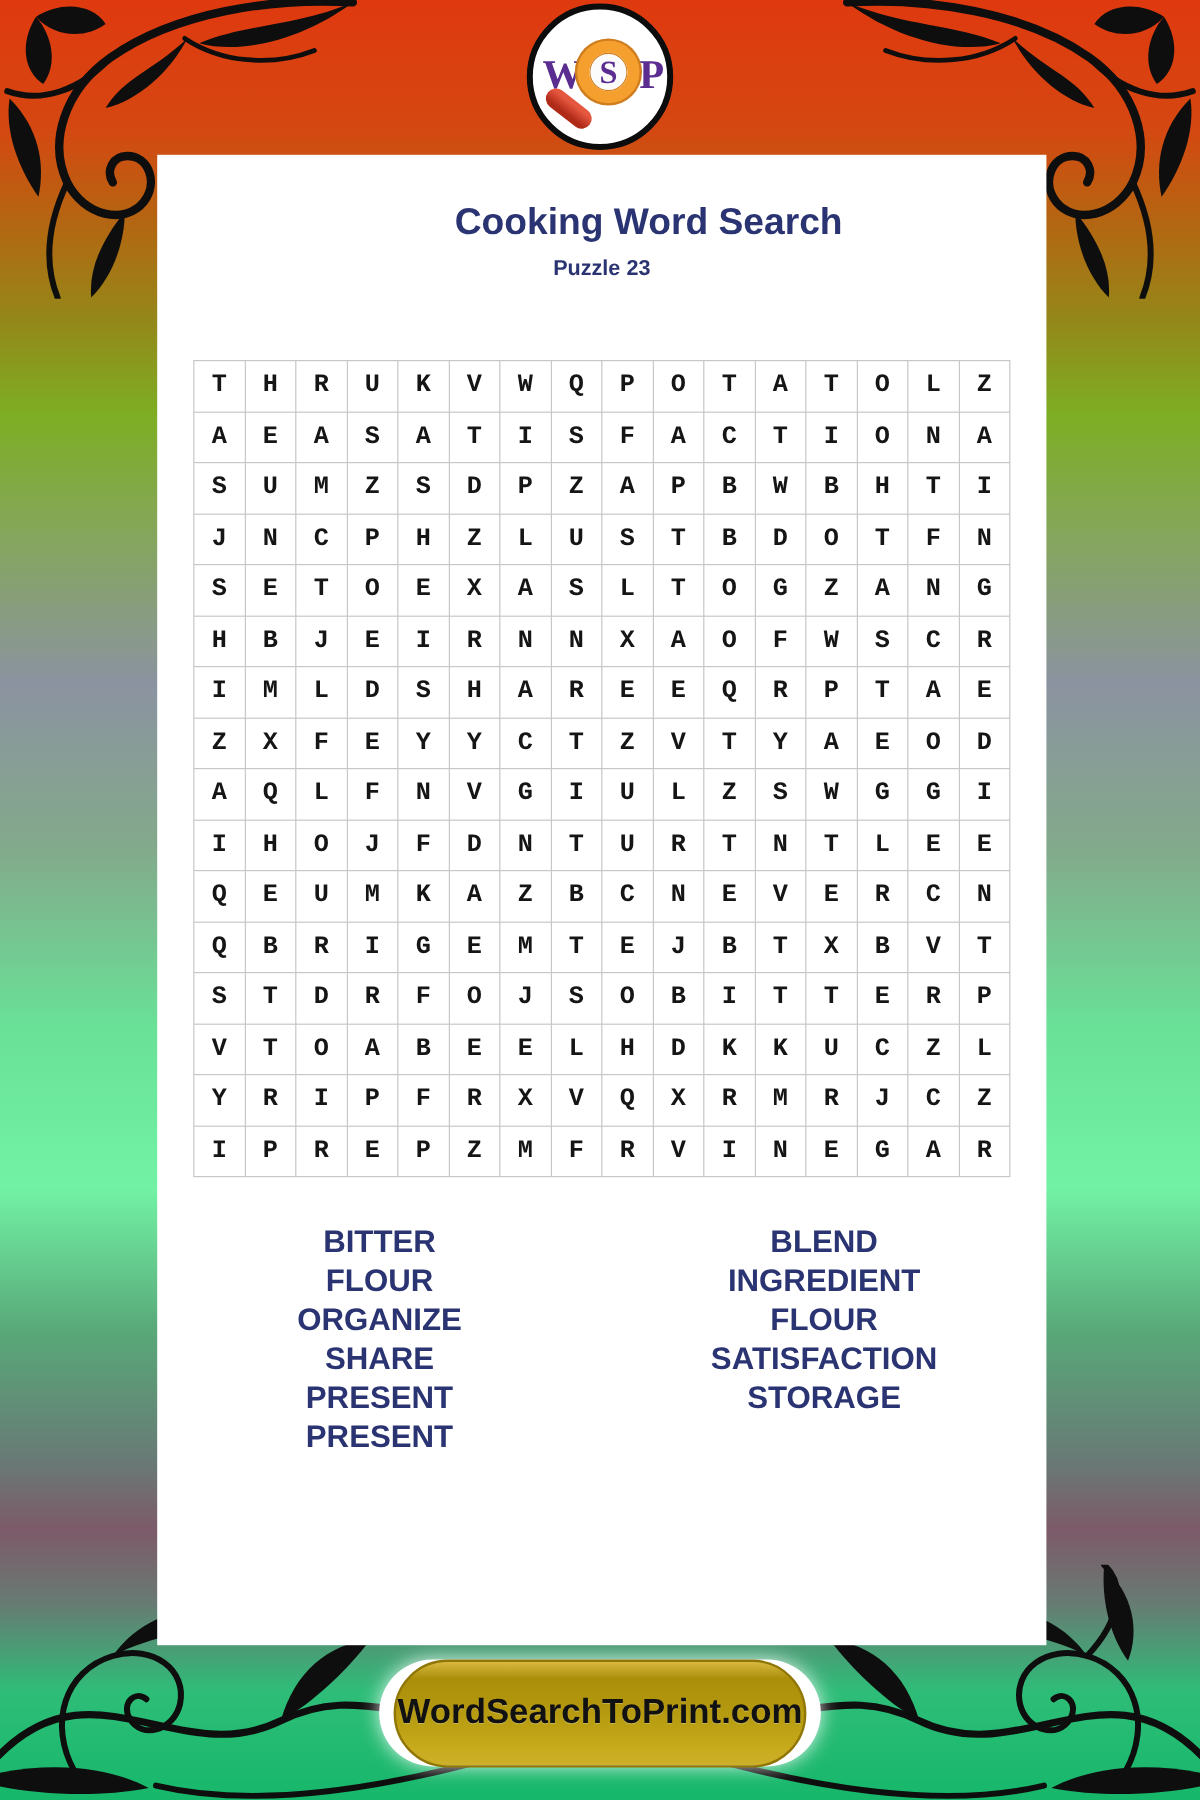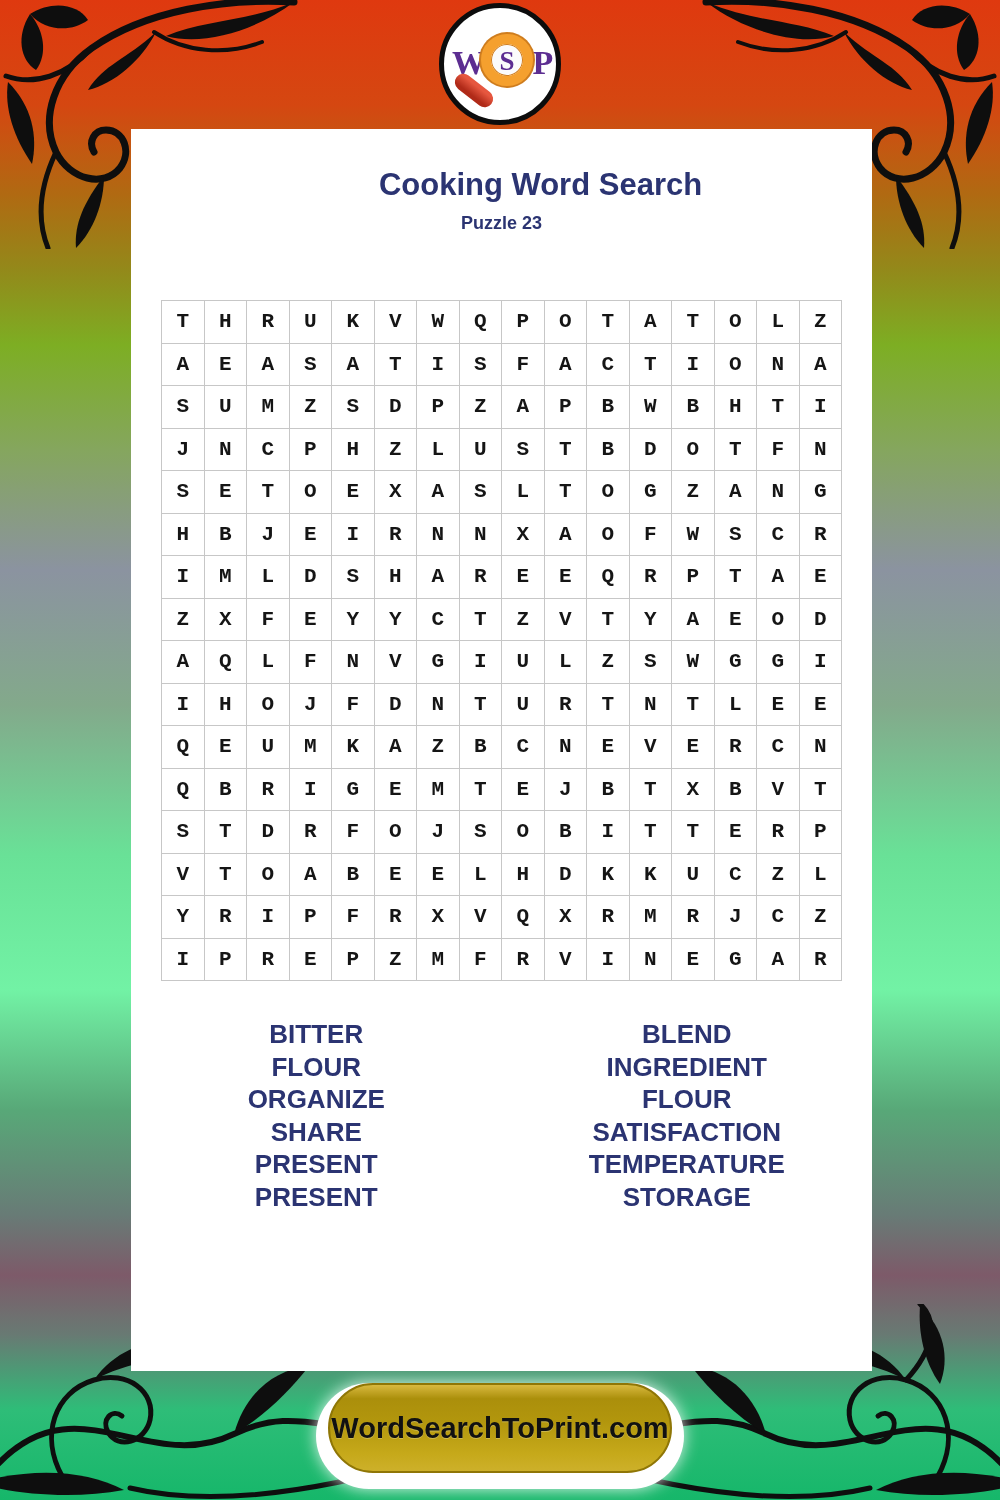--- a/index.html
+++ b/index.html
@@ -69,24 +69,24 @@
   .words{
     position:absolute; top:889px; left:0; width:100%;
     display:flex; flex-direction:row;
   }
   .word-col{width:50%; text-align:center;}
   .word{
     font-size:26px; font-weight:bold; color:var(--navy); line-height:32.6px;
   }
 
   .footer-btn-wrap{
-    position:absolute; left:316px; top:1383px; width:368px; height:106px;
+    position:absolute; left:316px; top:1383px; width:368px; height:89px;
     background:#ffffff; border-radius:53px; z-index:3;
     box-shadow:0 0 16px rgba(255,255,255,0.85);
-    display:flex; align-items:flex-start; justify-content:center;
+    display:flex; align-items:center; justify-content:center;
   }
   .footer-btn{
     width:344px; height:90px; border-radius:45px; border:2px solid #8f7606;
     background:linear-gradient(180deg,#d9b93f 0%,#ab8f0b 16%,#b2960d 42%,#c6a91a 80%,#cdb02a 100%);
     color:#111; font-family:"Liberation Sans", sans-serif;
     font-size:29px; font-weight:bold; cursor:pointer;
     display:flex; align-items:center; justify-content:center;
     text-shadow:0 1px 0 rgba(255,255,255,0.25);
   }
 </style>
@@ -432,21 +432,20 @@
         <div class="word">ORGANIZE</div>
         <div class="word">SHARE</div>
         <div class="word">PRESENT</div>
         <div class="word">PRESENT</div>
       </div>
     <div class="word-col">
         <div class="word">BLEND</div>
         <div class="word">INGREDIENT</div>
         <div class="word">FLOUR</div>
         <div class="word">SATISFACTION</div>
-        <div class="word">TEMPERATURE</div>
         <div class="word">STORAGE</div>
       </div>
   </div>
 </div>
 
 <div class="footer-btn-wrap">
   <div class="footer-btn">WordSearchToPrint.com</div>
 </div>
 
 </body></html>

